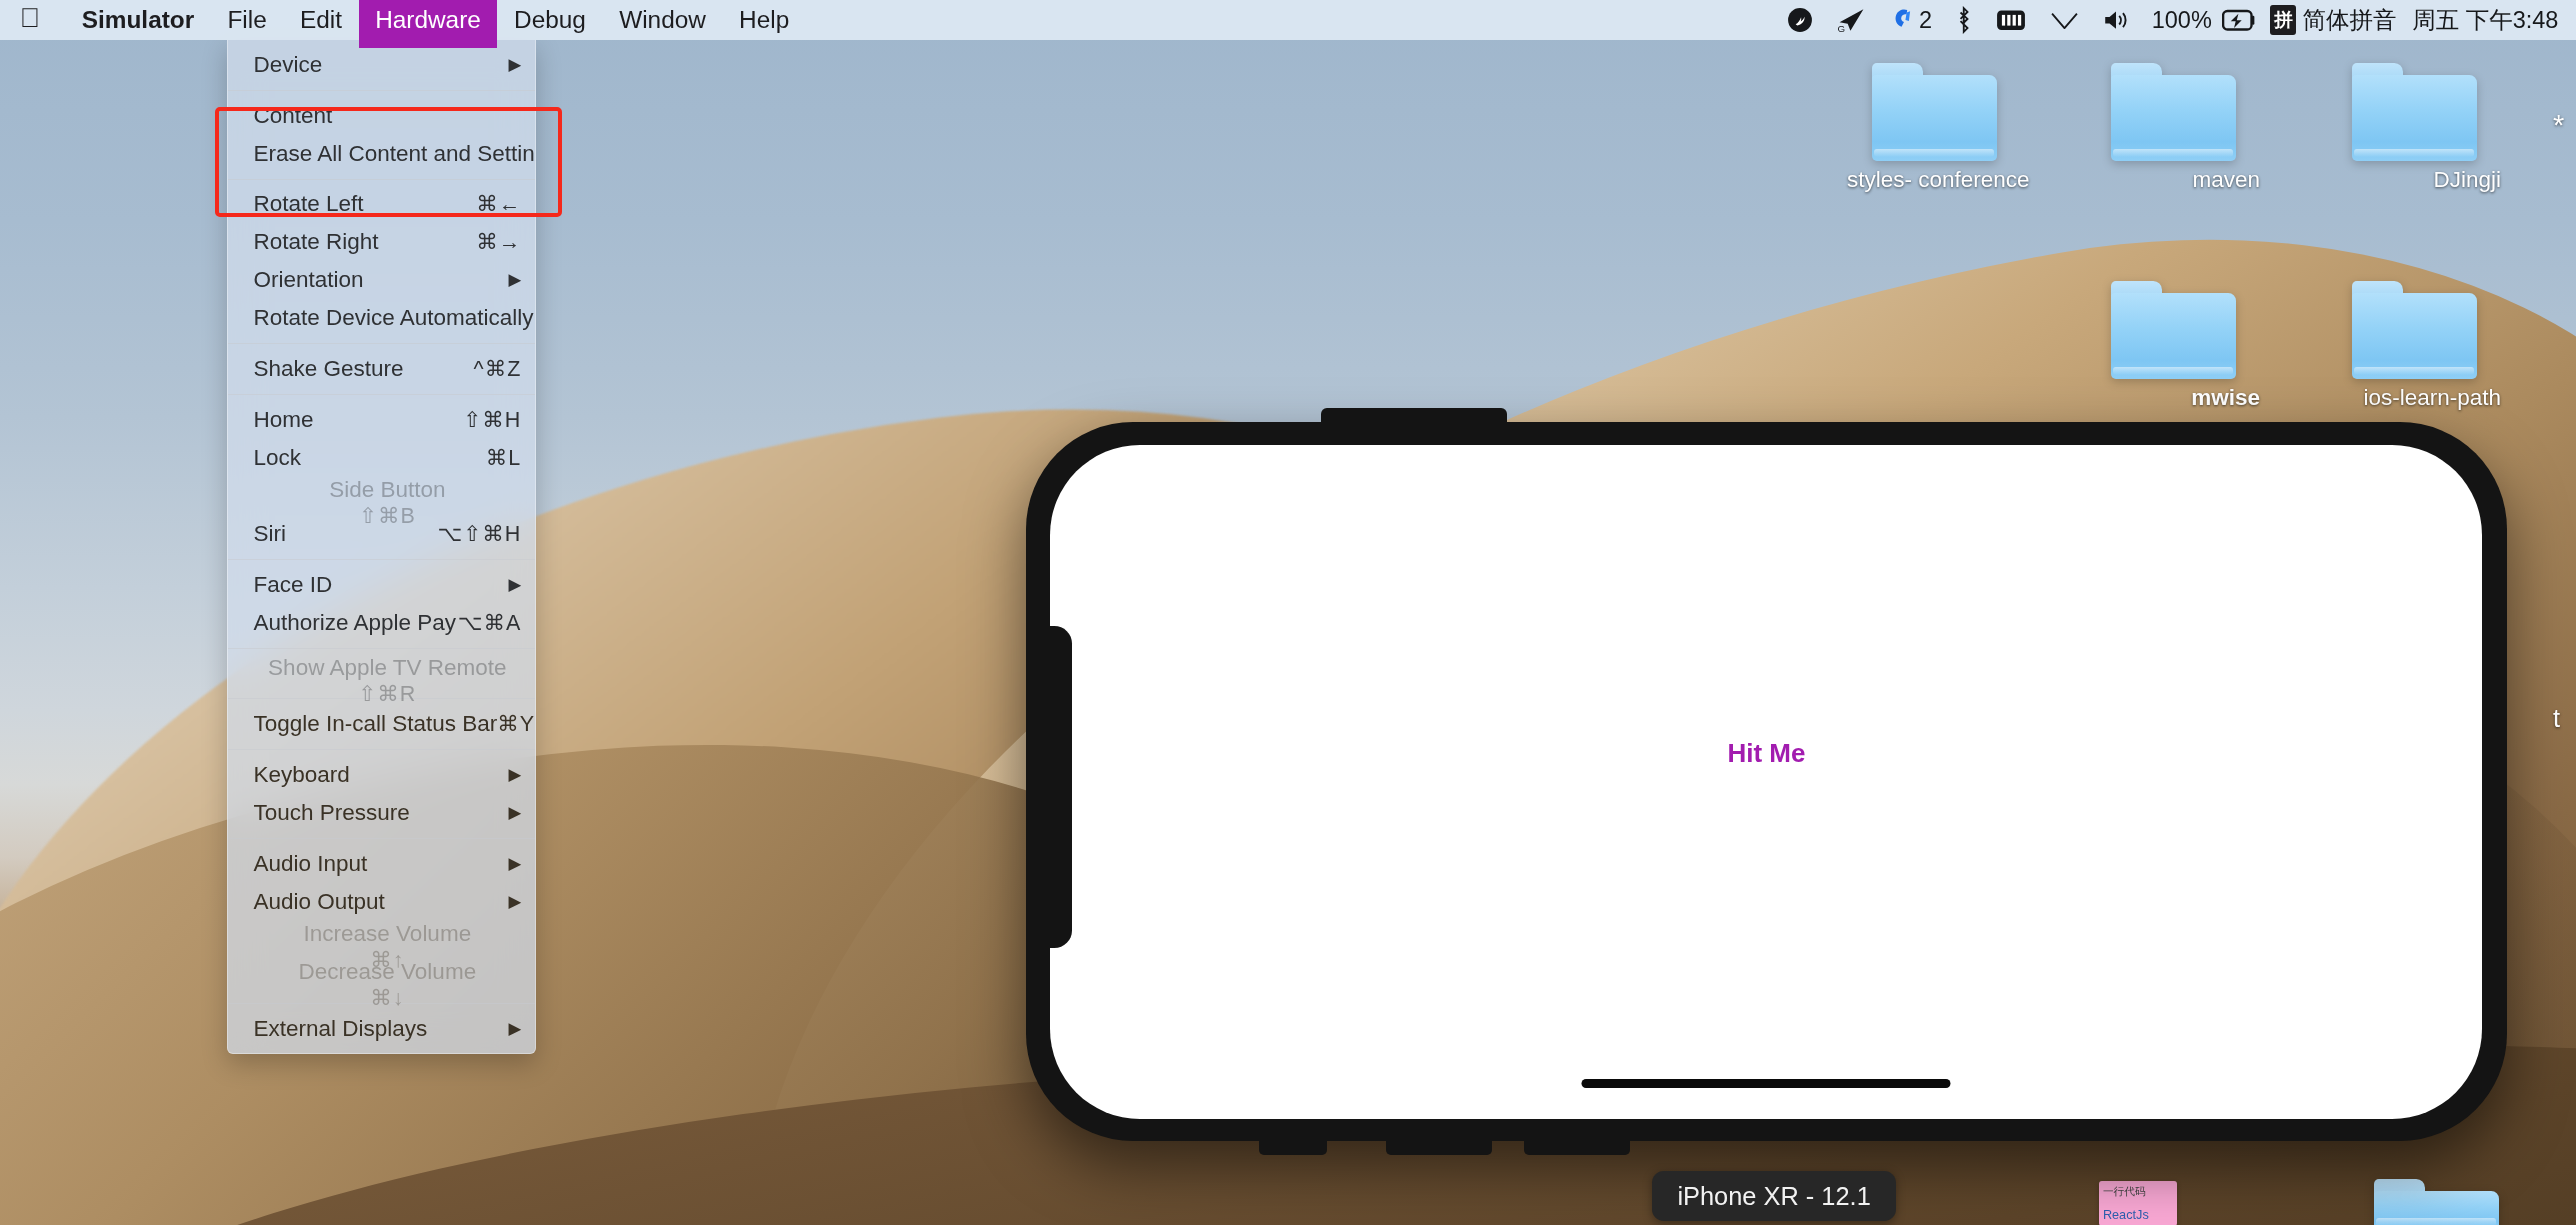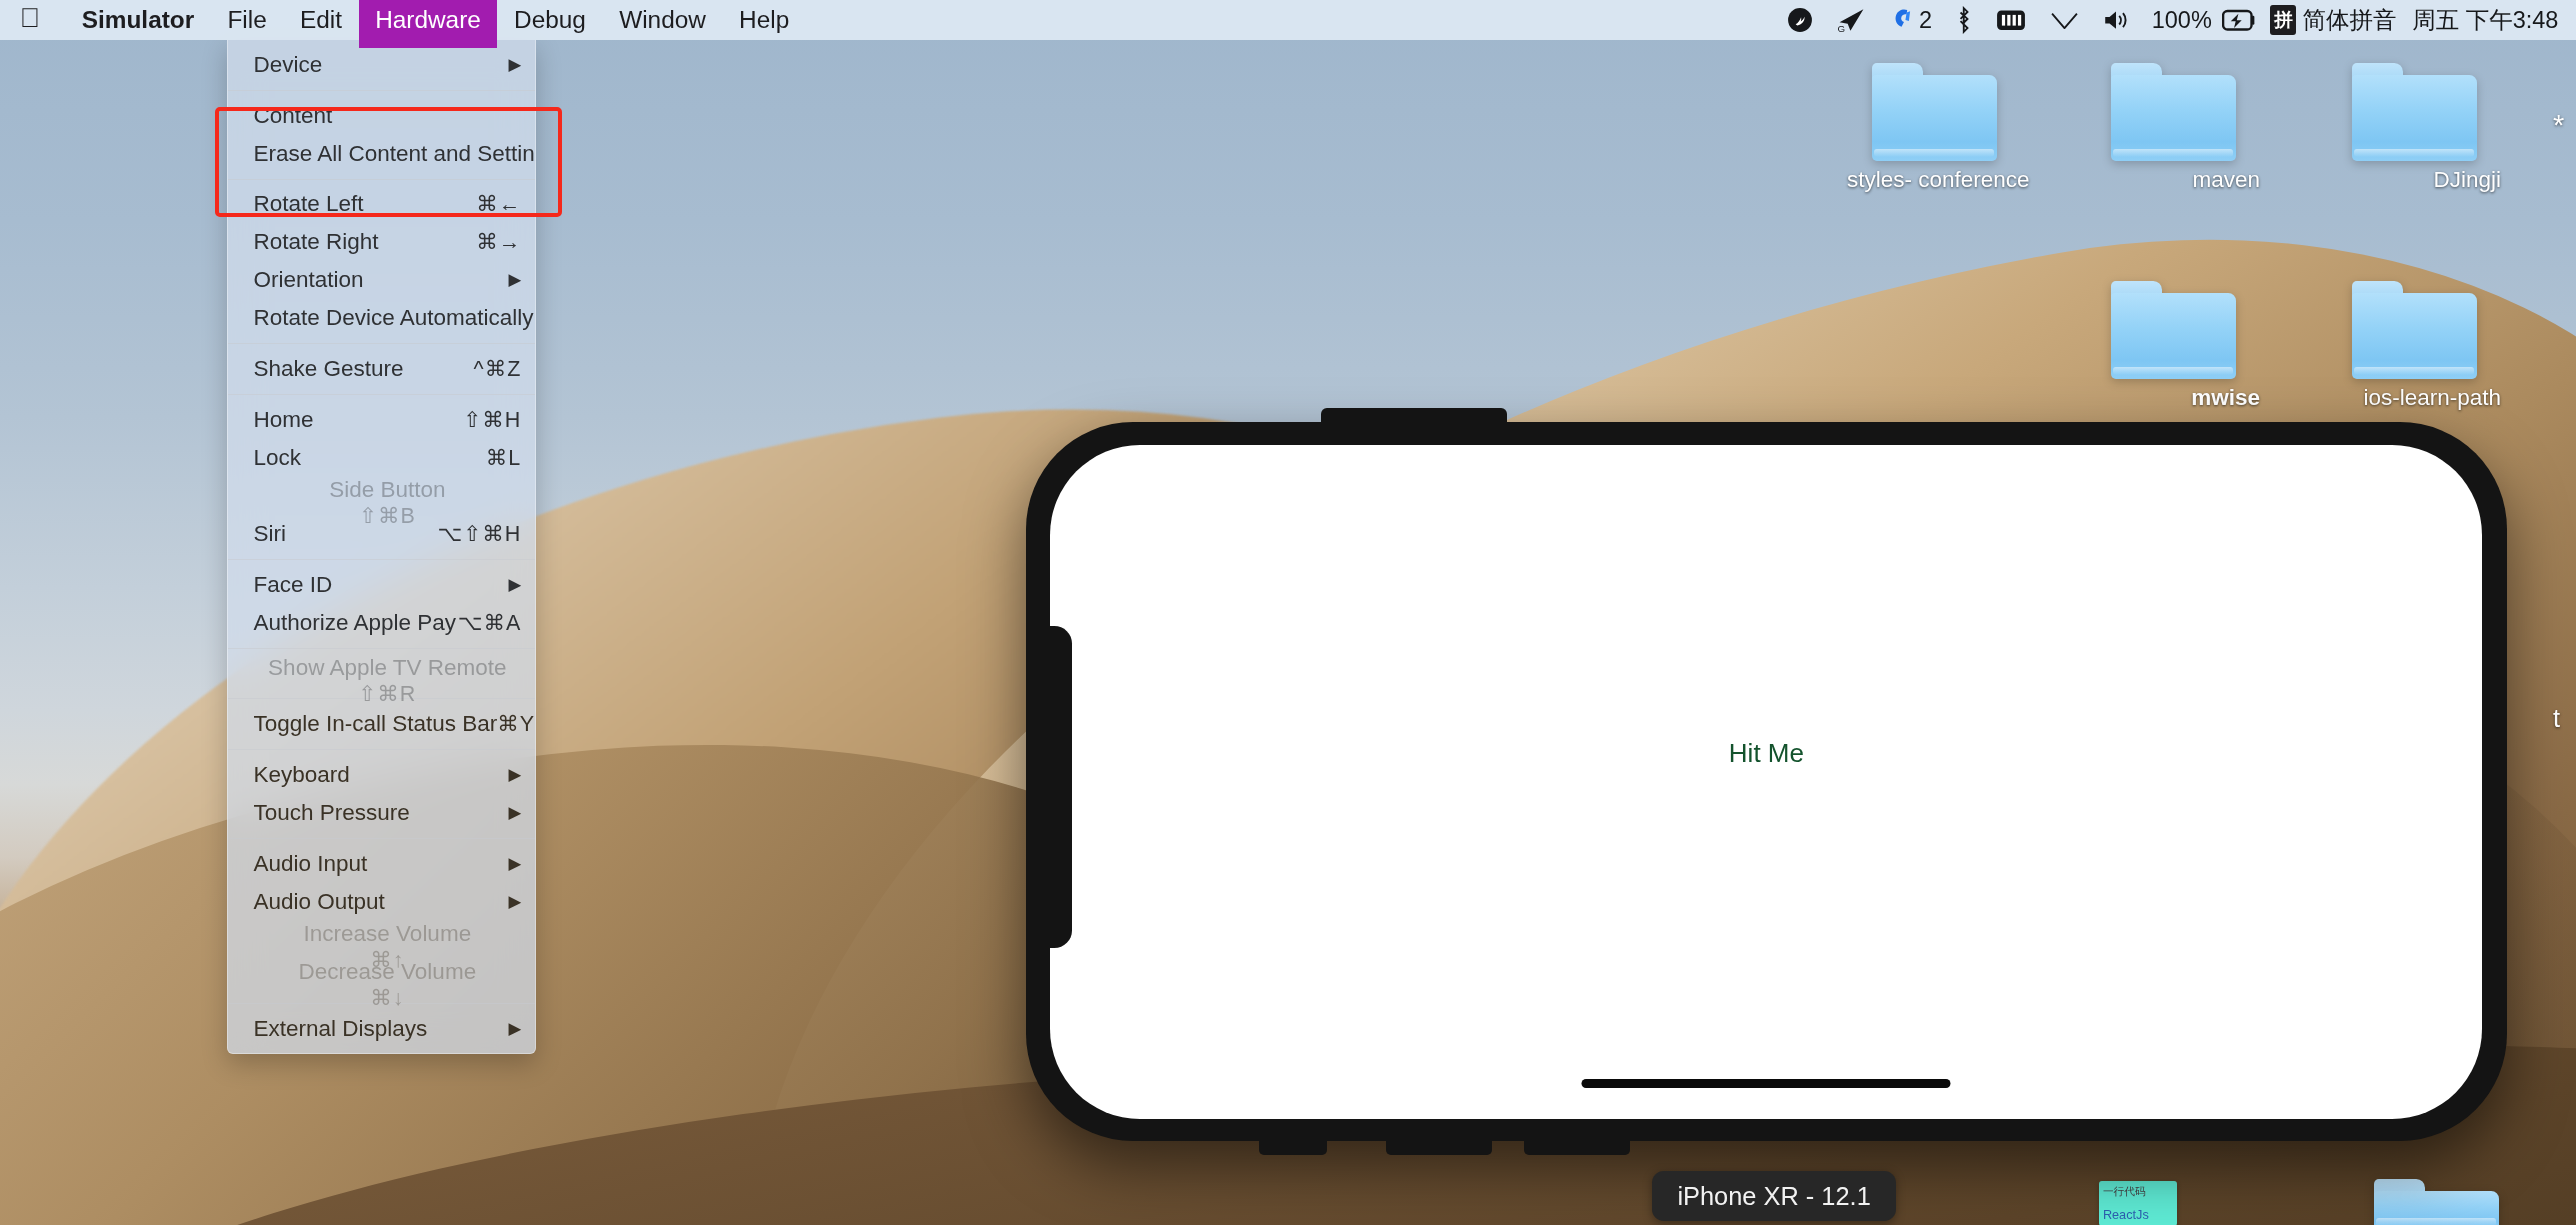--- a/index.html
+++ b/index.html
@@ -159,21 +159,21 @@
   #sim-screen{
     position:absolute; left:24.4px; top:22.5px; width:1432px; height:674px;
     background:#fff; border-radius:90px; overflow:hidden;
   }
   #notch{
     position:absolute; left:-1px; top:181px; width:22.5px; height:322px;
     background:#141414; border-radius:0 17.6px 17.6px 0;
   }
   #hitme{
     position:absolute; left:0; right:0; top:293px; text-align:center;
-    color:#14532d; font-size:26px;
+    color:#a21caf; font-size:26px;font-weight:bold;
   }
   #homebar{
     position:absolute; left:50%; transform:translateX(-50%); bottom:31px;
     width:369px; height:8.8px; background:#0a0a0a; border-radius:4.9px;
   }
   .simbtn{
     position:absolute; background:#141414; border-radius:3.9px;
   }
   #btn-top{ left:295px; top:-13.7px; width:186px; height:17.6px; border-radius:5.9px 5.9px 0 0;}
   #btn-b1{ left:233px; bottom:-13.7px; width:68px; height:17.6px; border-radius:0 0 4.9px 4.9px;}
@@ -184,21 +184,21 @@
     position:absolute; left:1652px; top:1171px;
     background:#272727; color:#f2f2f2;
     font-size:25.4px; padding:10.7px 25.4px; border-radius:11.7px;
     box-shadow:0 2.9px 9.8px rgba(0,0,0,.35);
     z-index:45; white-space:nowrap;
   }
 
   
   #docicon{
     position:absolute; left:2099px; top:1181px; width:78px; height:45px;
-    background:#5eead4; border-radius:2.9px; z-index:12;
+    background:#f9a8d4; border-radius:2.9px; z-index:12;
     box-shadow:0 2px 4.9px rgba(0,0,0,.25);
     overflow:hidden;
   }
   #docicon .dtxt{ font-size:10.7px; color:#444; padding:3.9px; line-height:1.3;}
   #docicon .dblue{ color:#2d5fb0; font-size:12.7px;}
   #folderBR{ left:2349px; top:1179px; }
 </style>
 </head>
 <body>
 

